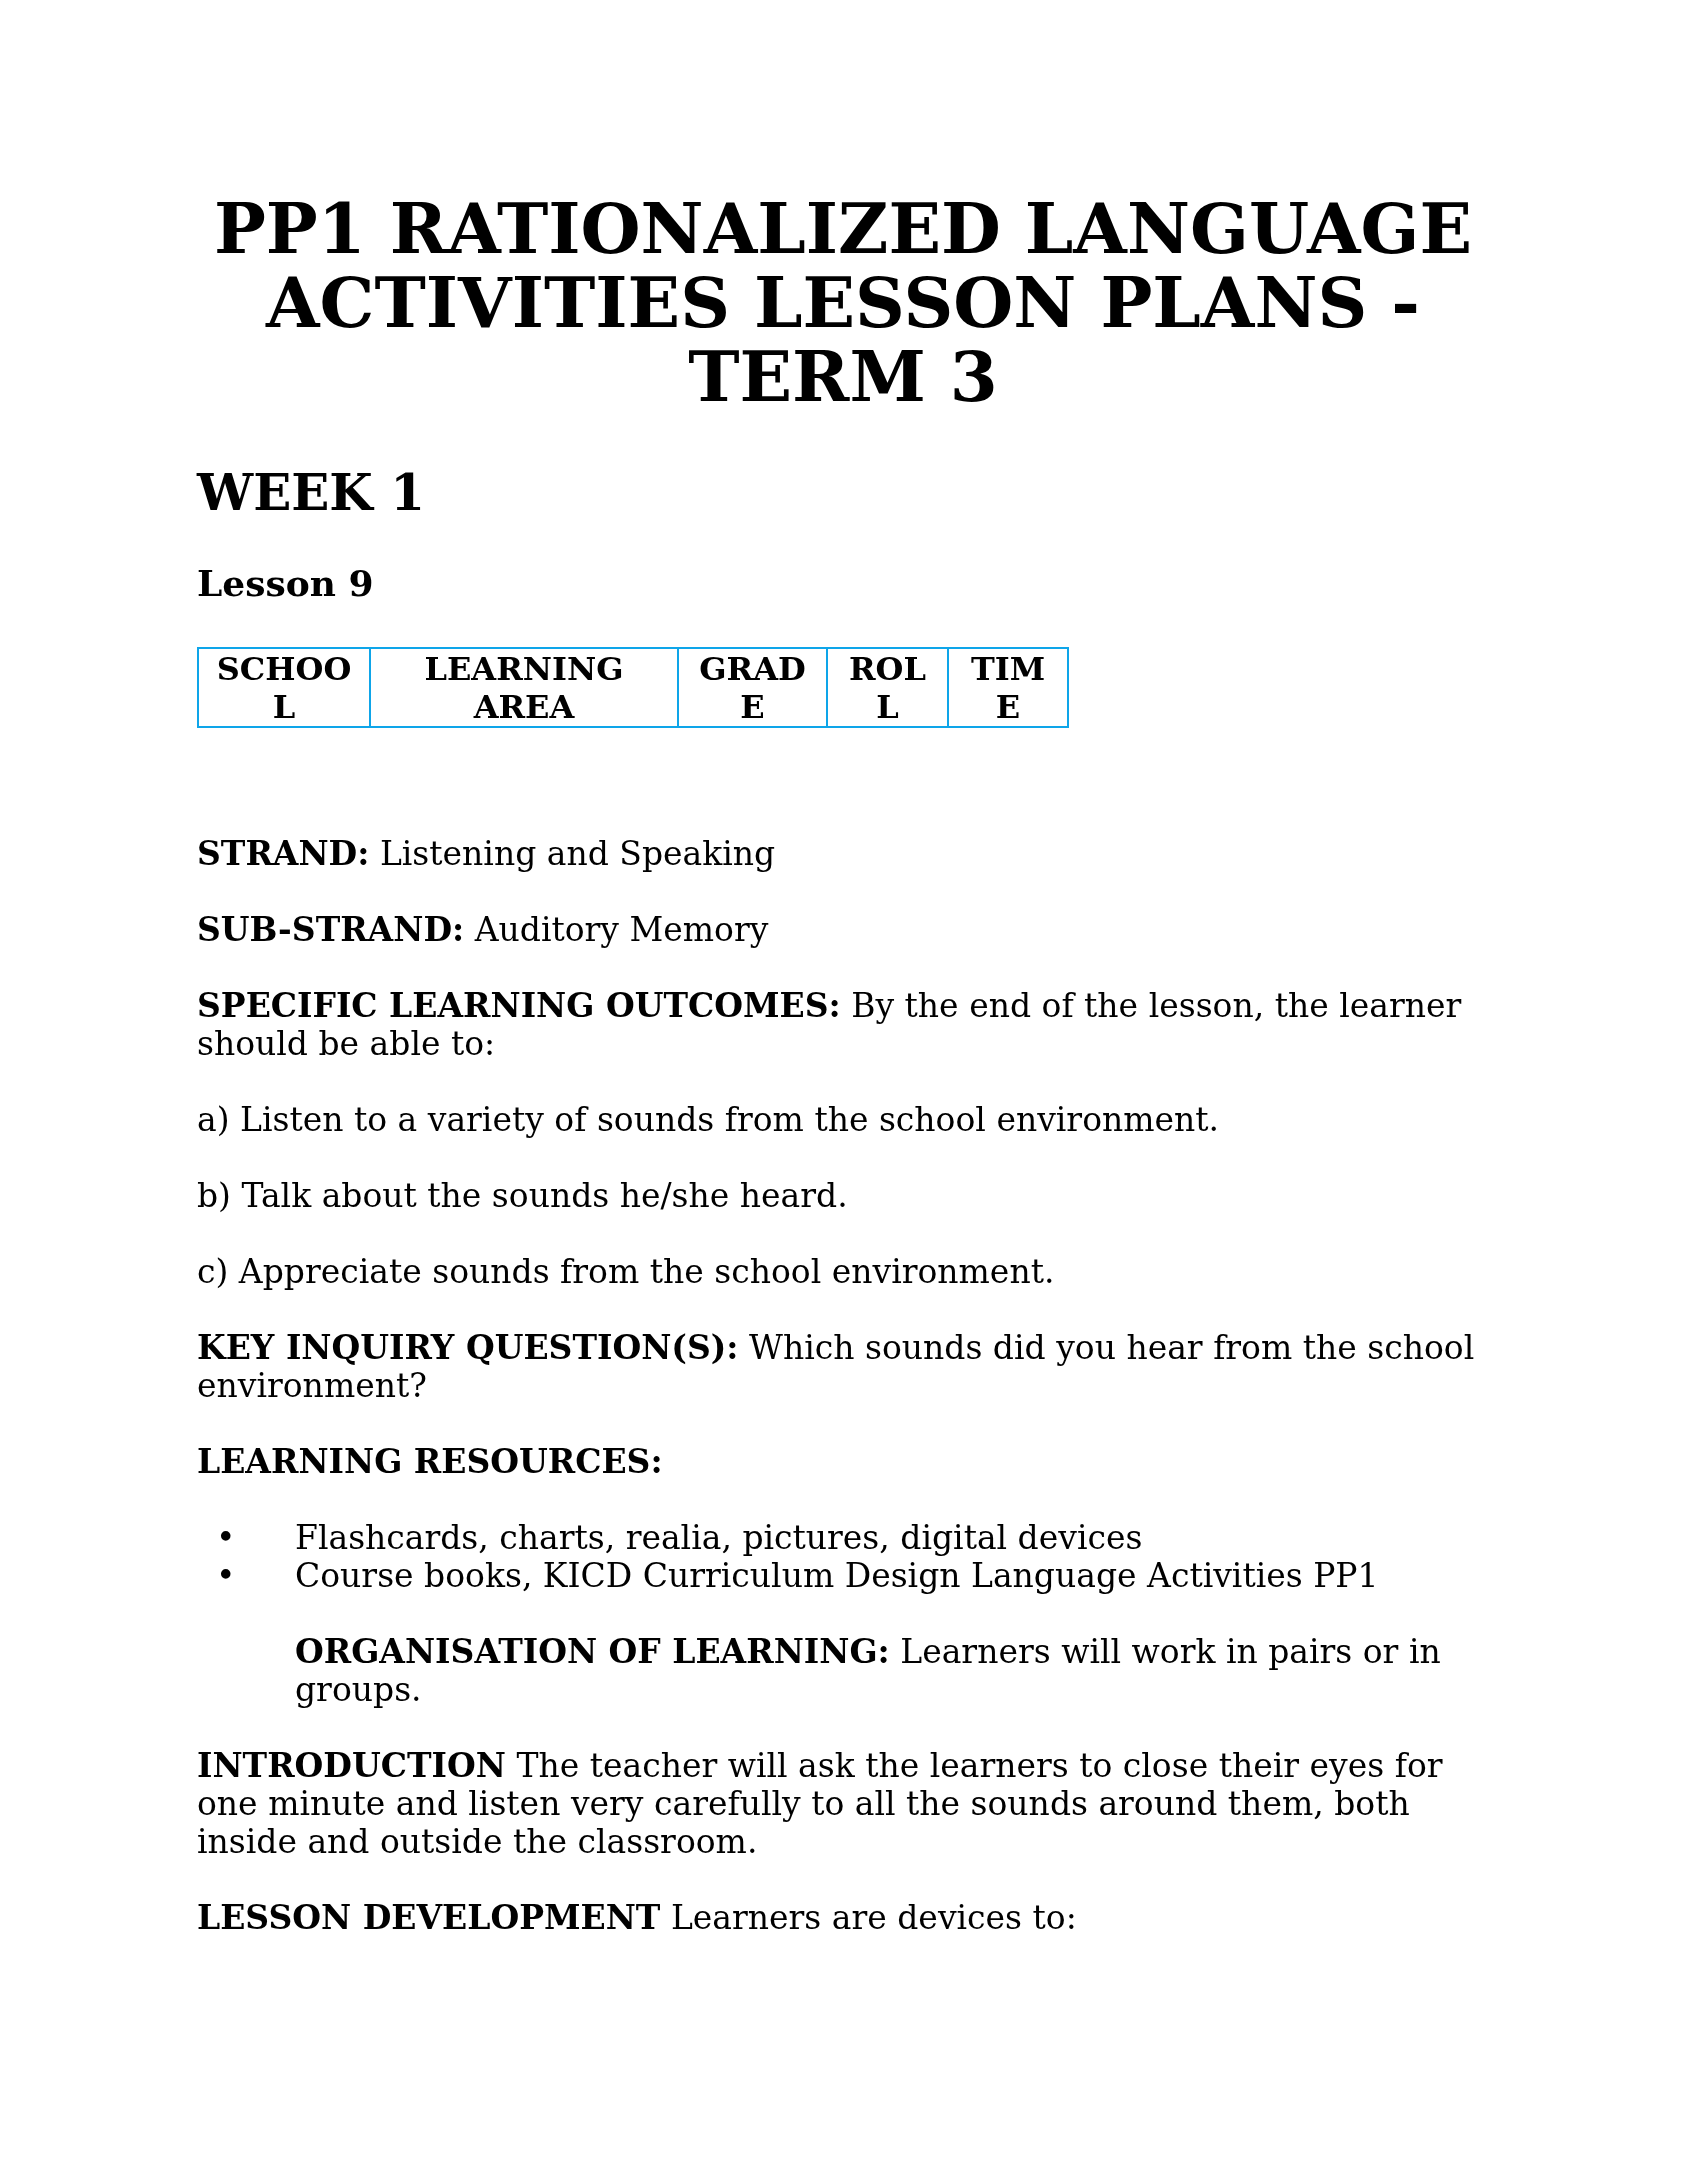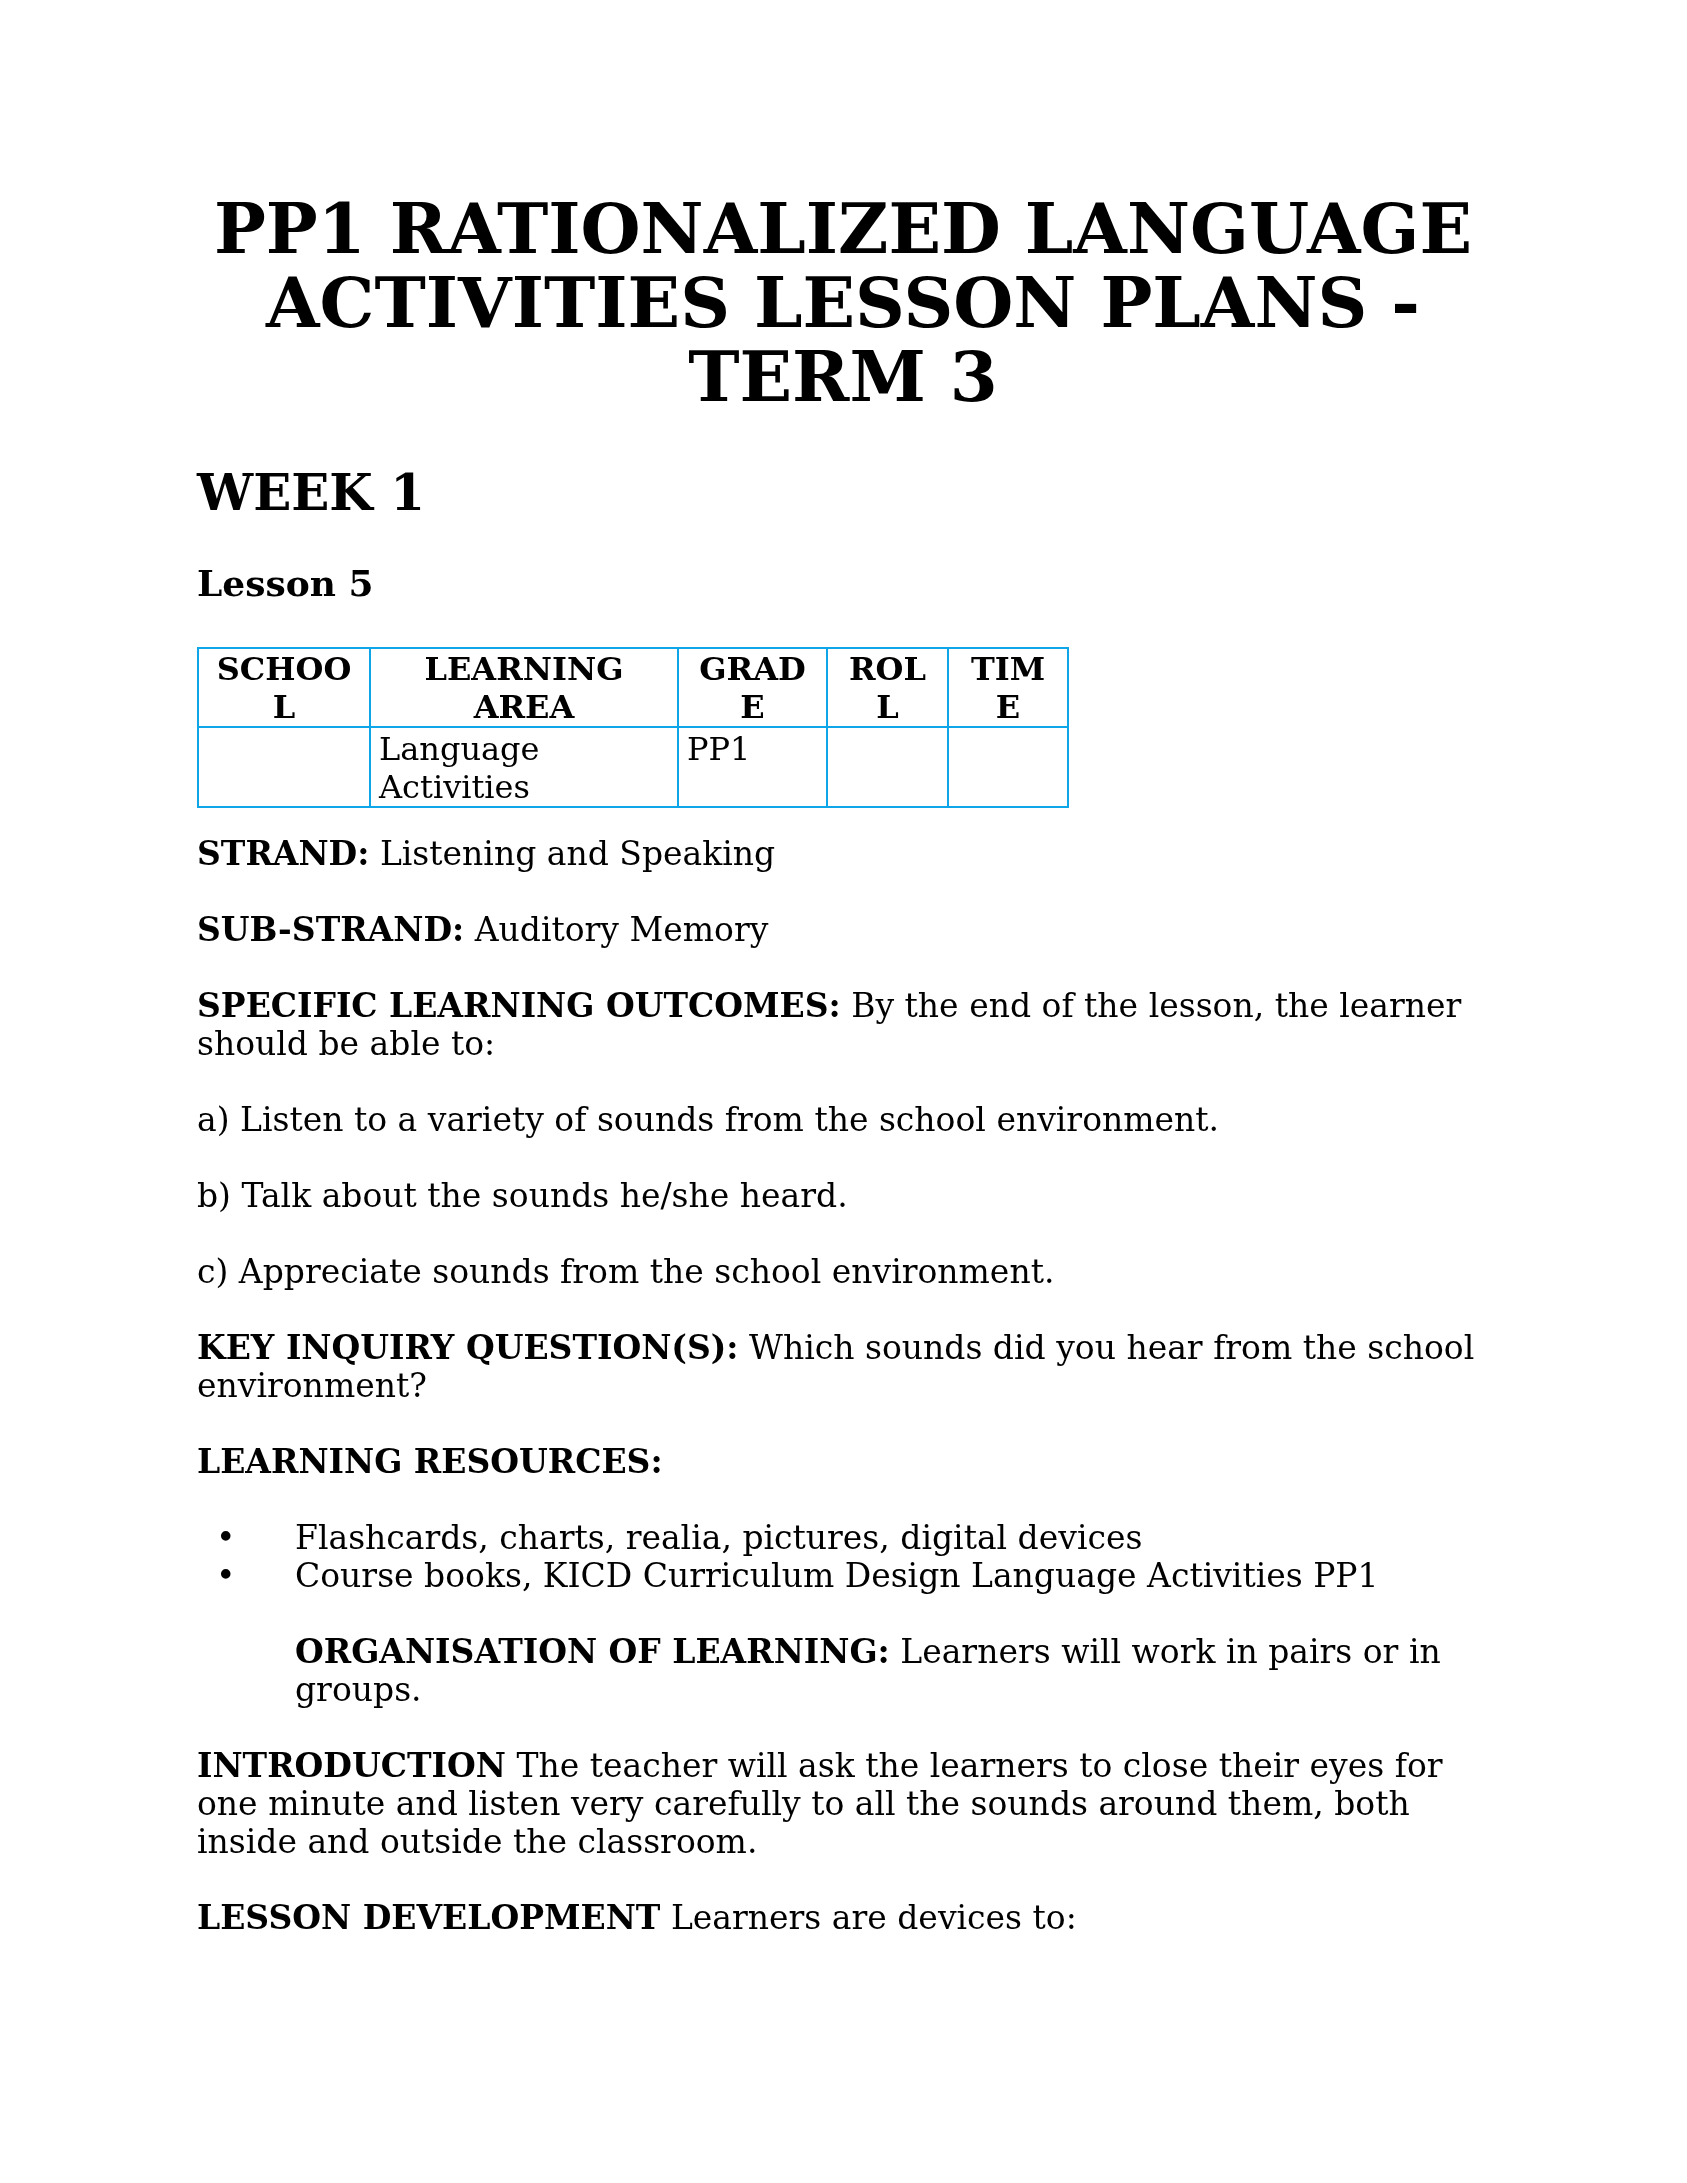--- a/index.html
+++ b/index.html
@@ -28,37 +28,30 @@
 
 <div class="page">
 
   <h1 class="title">
     <div>PP1 RATIONALIZED LANGUAGE</div>
     <div>ACTIVITIES LESSON PLANS -</div>
     <div>TERM 3</div>
   </h1>
 
   <h2 class="week">WEEK 1</h2>
-  <h3 class="lesson">Lesson 5</h3>
+  <h3 class="lesson">Lesson 9</h3>
 
   <table class="meta">
     <tbody>
         <tr>
       <th class="c1"><span>SCHOO</span><br><span>L</span></th>
       <th class="c2"><span>LEARNING</span><br><span>AREA</span></th>
       <th class="c3"><span>GRAD</span><br><span>E</span></th>
       <th class="c4"><span>ROL</span><br><span>L</span></th>
       <th class="c5"><span>TIM</span><br><span>E</span></th>
-    </tr>
-    <tr>
-      <td class="c1"></td>
-      <td class="c2"><span>Language</span><br><span>Activities</span></td>
-      <td class="c3">PP1</td>
-      <td class="c4"></td>
-      <td class="c5"></td>
     </tr>
   </tbody>
     </table>
 
   <div class="body">
     <p><b>STRAND:</b><span> Listening and Speaking</span></p>
 
     <p><b>SUB-STRAND:</b><span> Auditory Memory</span></p>
 
     <p><b>SPECIFIC LEARNING OUTCOMES:</b><span> By the end of the lesson, the learner should be able to:</span></p>

